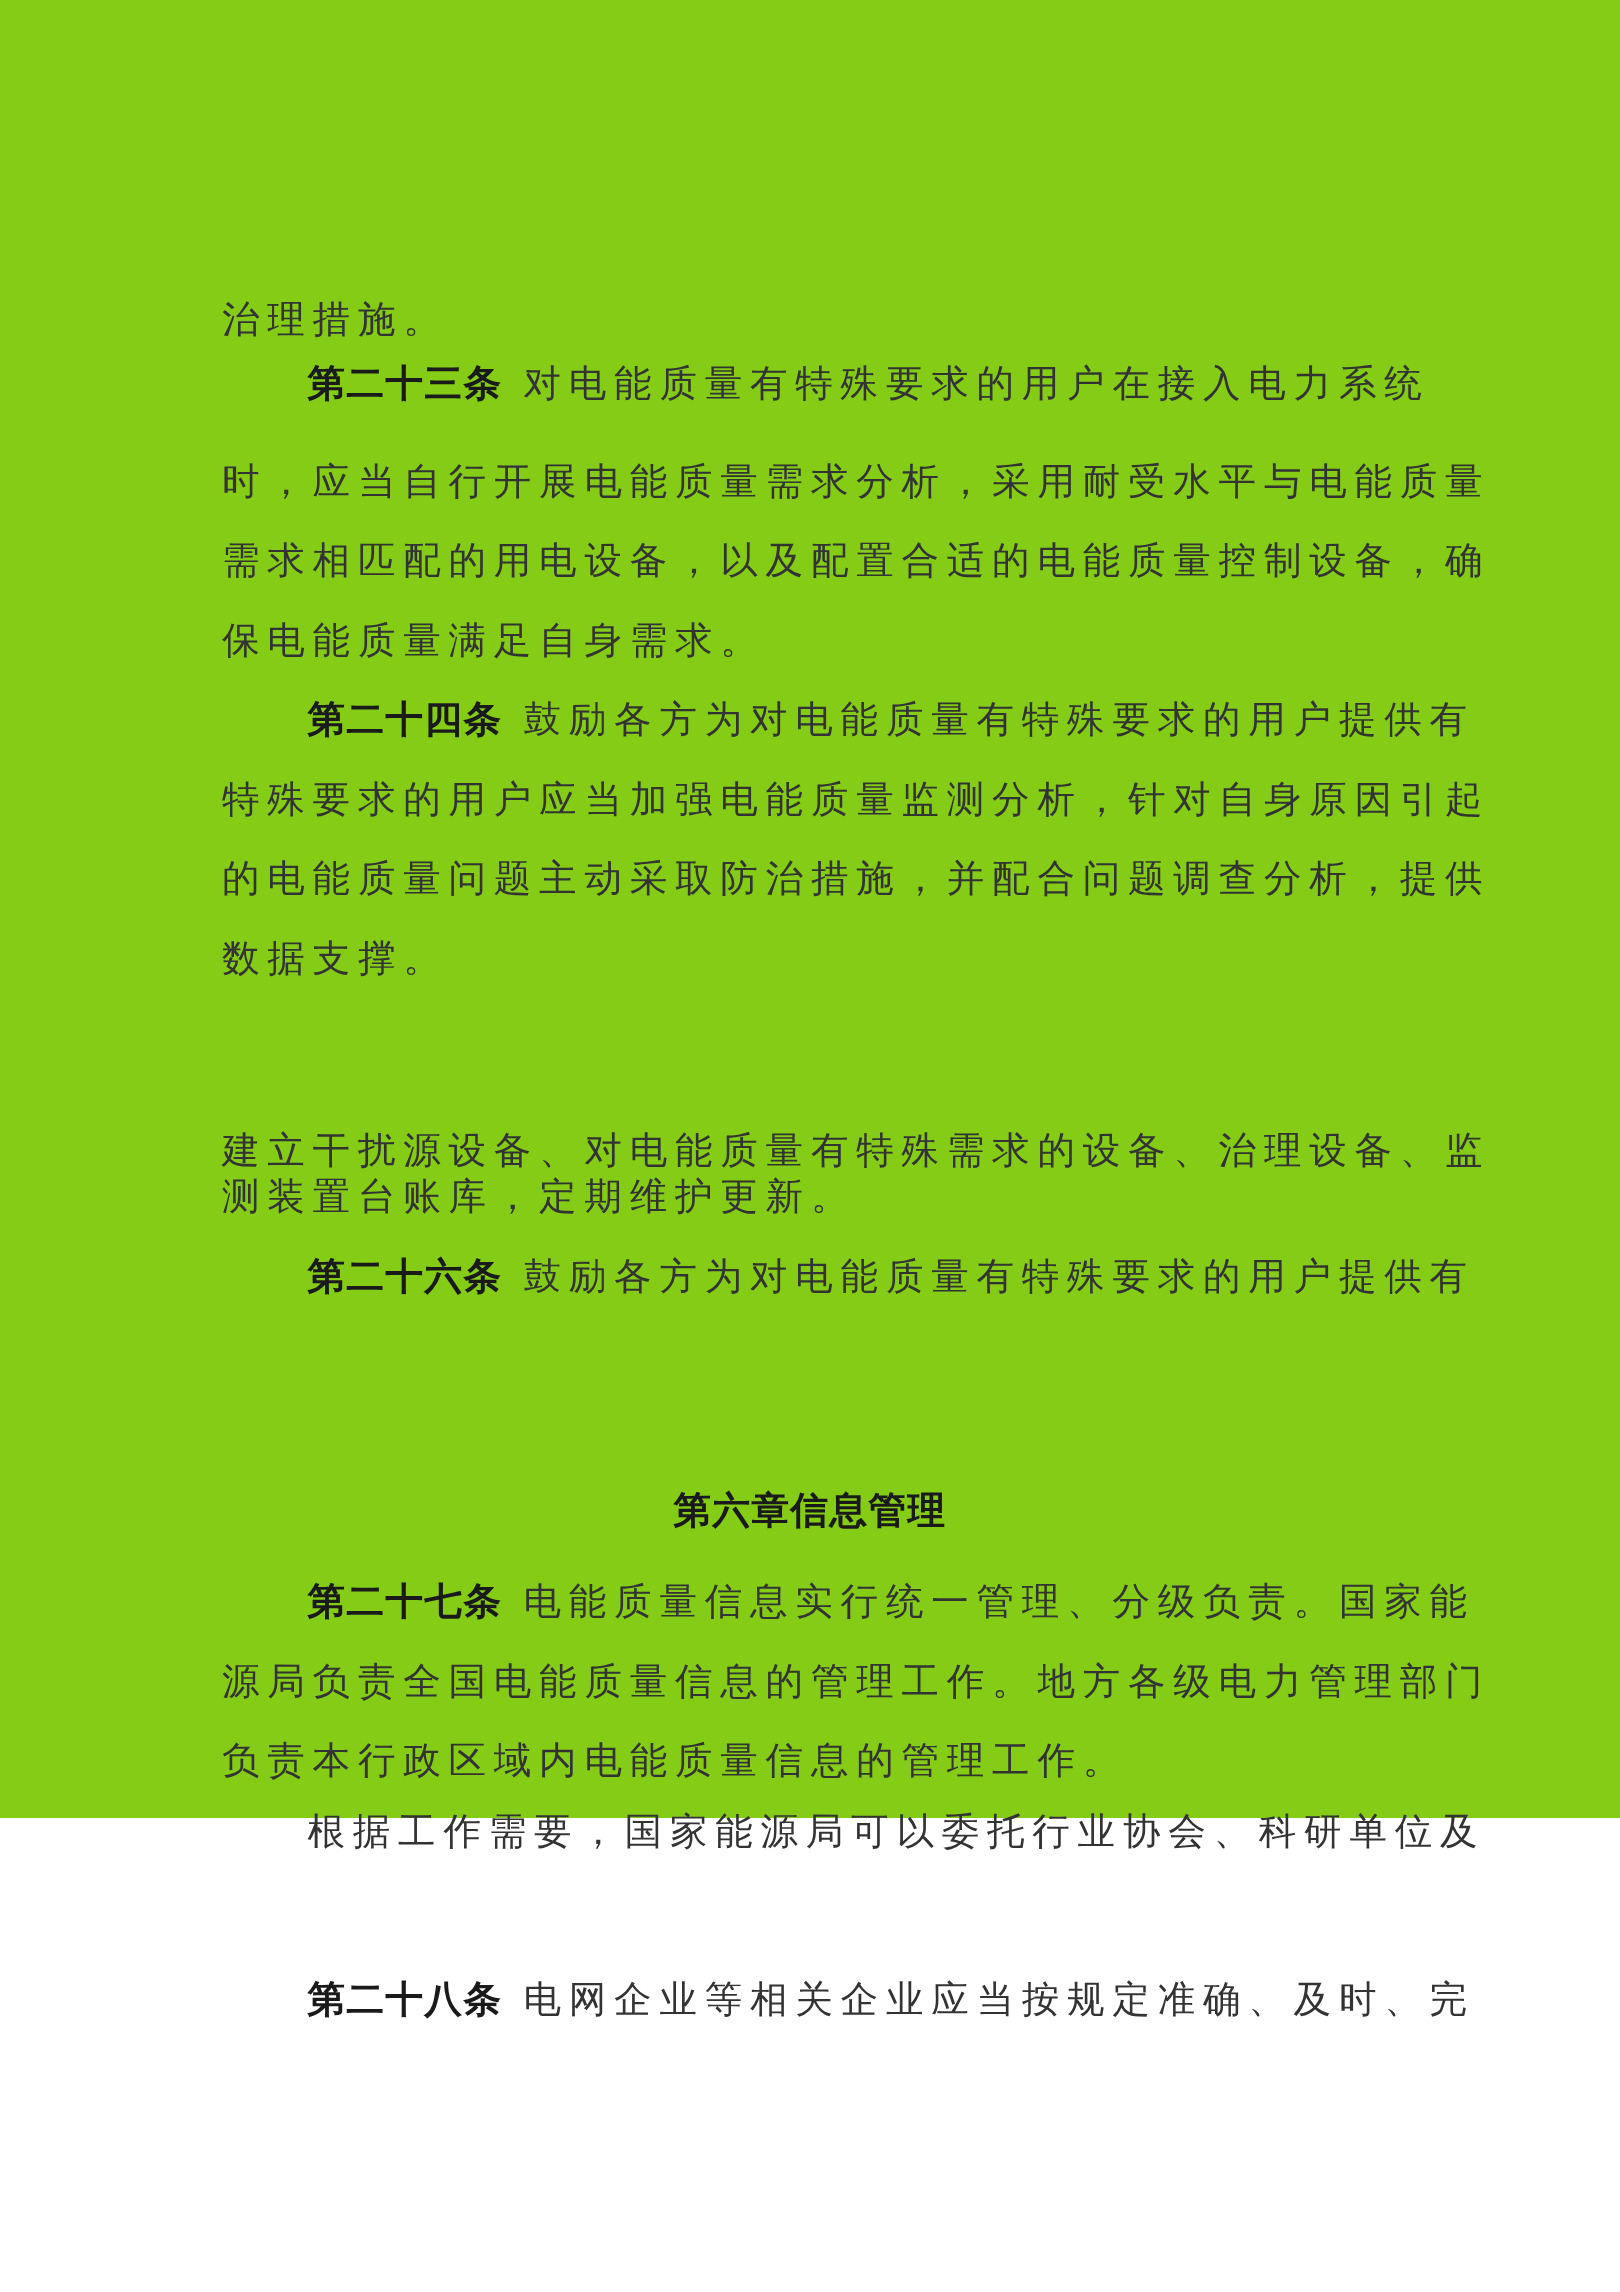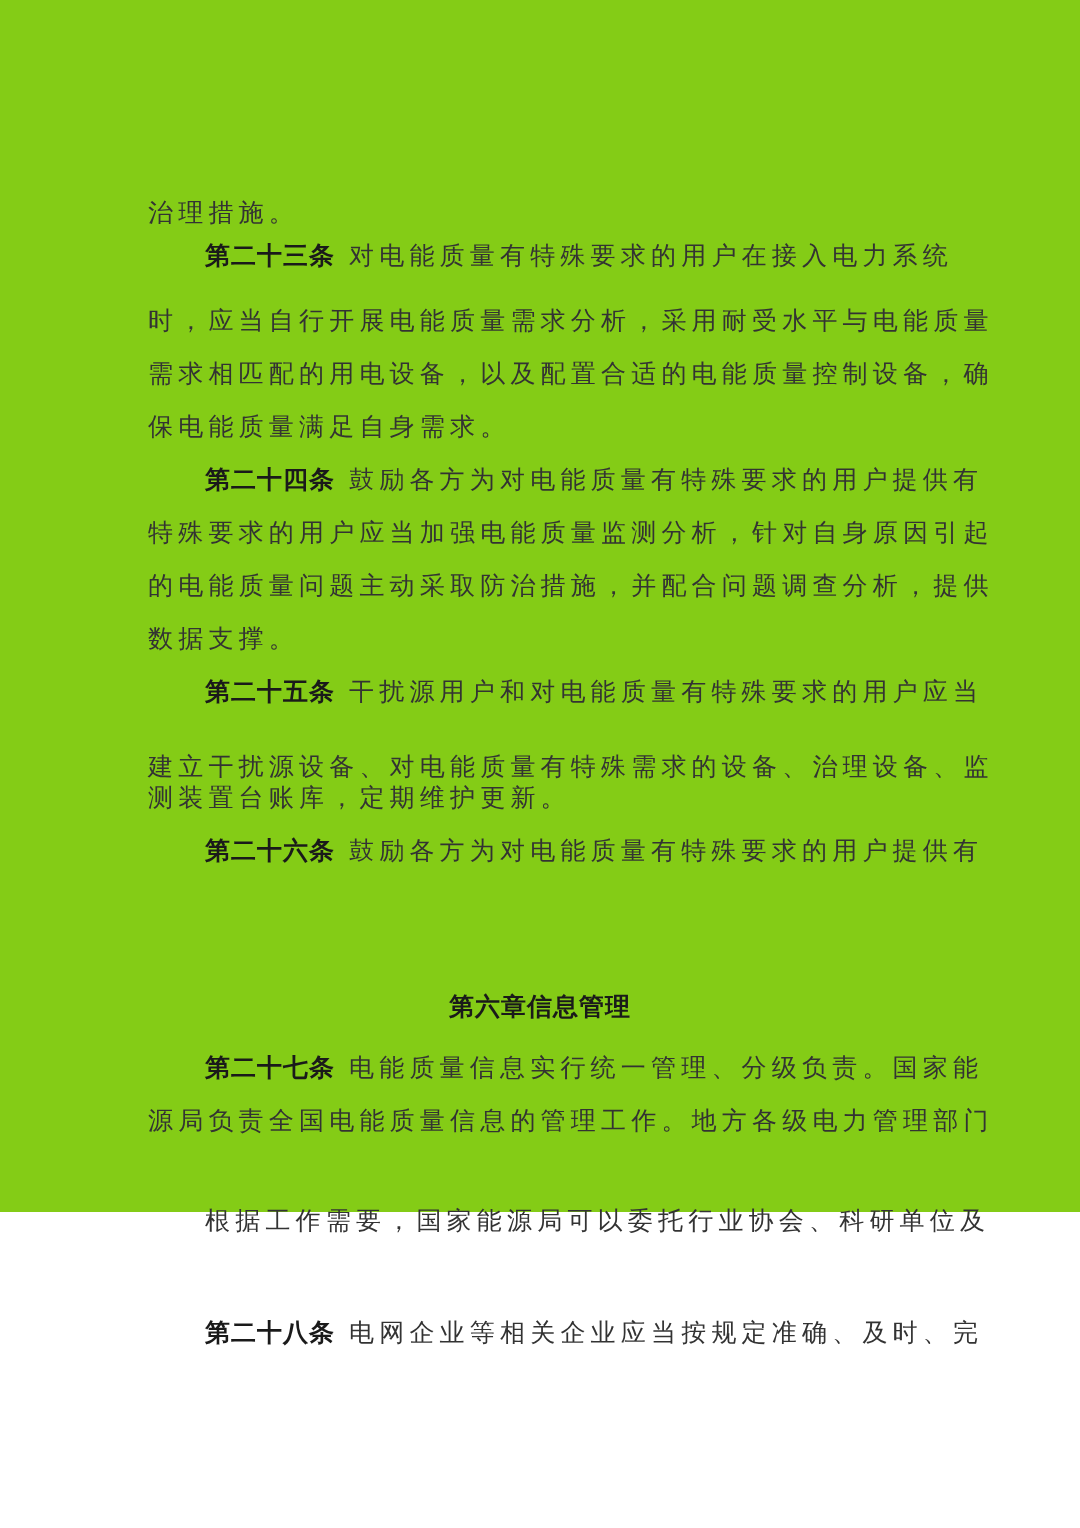--- a/index.html
+++ b/index.html
@@ -27,27 +27,27 @@
   <div class="line indent body-text" style="top:236px"><span class="article-no">第二十三条</span><span>对电能质量有特殊要求的用户在接入电力系统</span></div>
   <div class="line body-text" style="top:301px"><span>时，应当自行开展电能质量需求分析，采用耐受水平与电能质量</span></div>
   <div class="line body-text" style="top:354px"><span>需求相匹配的用电设备，以及配置合适的电能质量控制设备，确</span></div>
   <div class="line body-text" style="top:407px"><span>保电能质量满足自身需求。</span></div>
 
   <div class="line indent body-text" style="top:460px"><span class="article-no">第二十四条</span><span>鼓励各方为对电能质量有特殊要求的用户提供有</span></div>
   <div class="line body-text" style="top:513px"><span>特殊要求的用户应当加强电能质量监测分析，针对自身原因引起</span></div>
   <div class="line body-text" style="top:566px"><span>的电能质量问题主动采取防治措施，并配合问题调查分析，提供</span></div>
   <div class="line body-text" style="top:619px"><span>数据支撑。</span></div>
 
-  <div class="line indent body-text" style="top:672px"><span class="article-no">第二十五条</span><span>干扰源用户和对电能质量有特殊要求的用户应当</span></div>
   <div class="line body-text" style="top:747px"><span>建立干扰源设备、对电能质量有特殊需求的设备、治理设备、监</span></div>
   <div class="line body-text" style="top:778px"><span>测装置台账库，定期维护更新。</span></div>
 
   <div class="line indent body-text" style="top:831px"><span class="article-no">第二十六条</span><span>鼓励各方为对电能质量有特殊要求的用户提供有</span></div>
 
   <div class="chapter"><span>第六章</span><span>信息管理</span></div>
 
   <div class="line indent body-text" style="top:1048px"><span class="article-no">第二十七条</span><span>电能质量信息实行统一管理、分级负责。国家能</span></div>
   <div class="line body-text" style="top:1101px"><span>源局负责全国电能质量信息的管理工作。地方各级电力管理部门</span></div>
+  <div class="line body-text" style="top:1154px"><span>负责本行政区域内电能质量信息的管理工作。</span></div>
   <div class="line indent body-text" style="top:1201px"><span>根据工作需要，国家能源局可以委托行业协会、科研单位及</span></div>
 
   <div class="line indent body-text" style="top:1313px"><span class="article-no">第二十八条</span><span>电网企业等相关企业应当按规定准确、及时、完</span></div>
 
 </div>
 
 </body></html>

